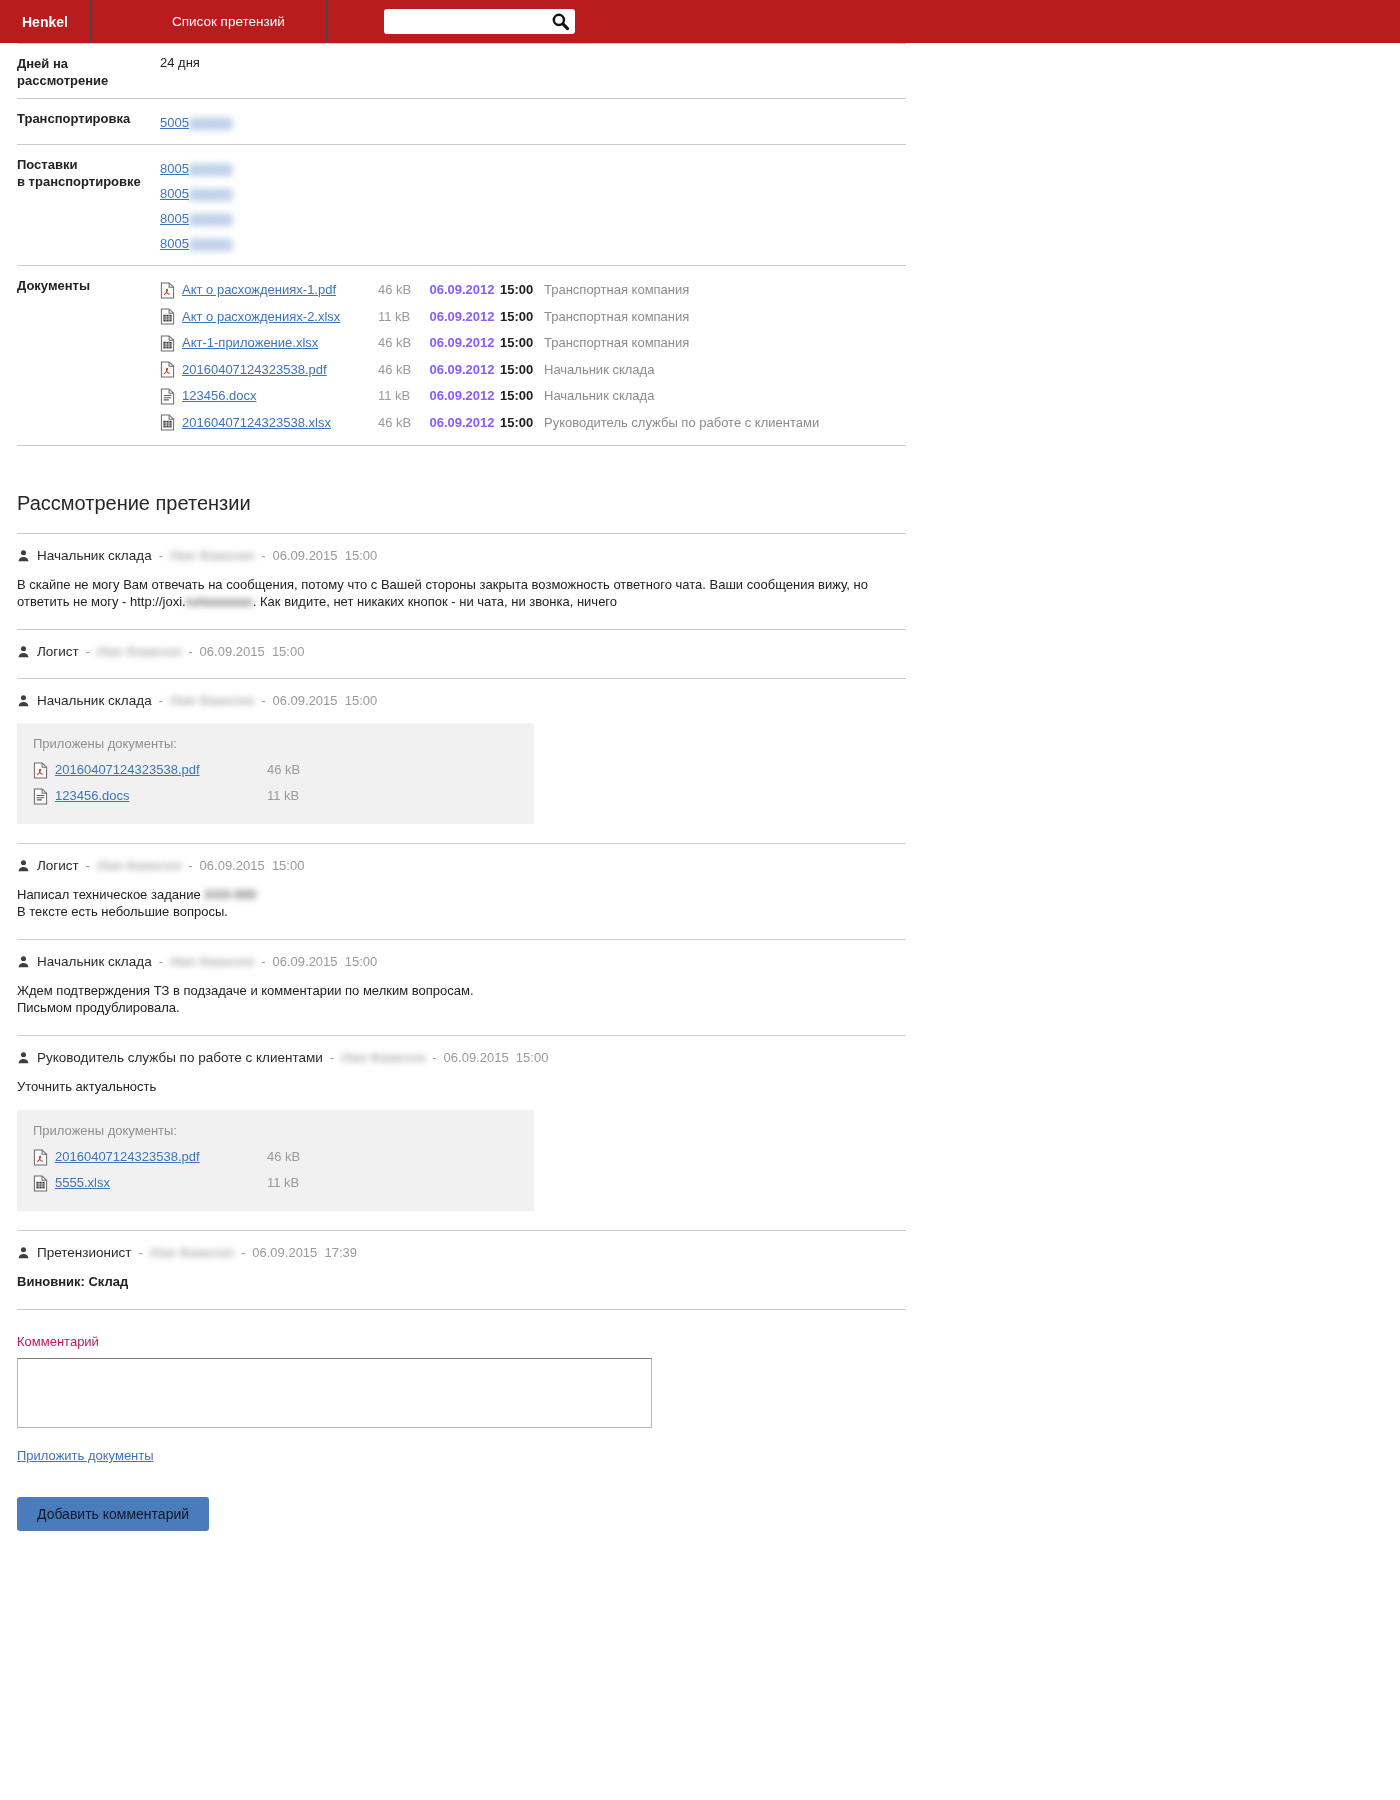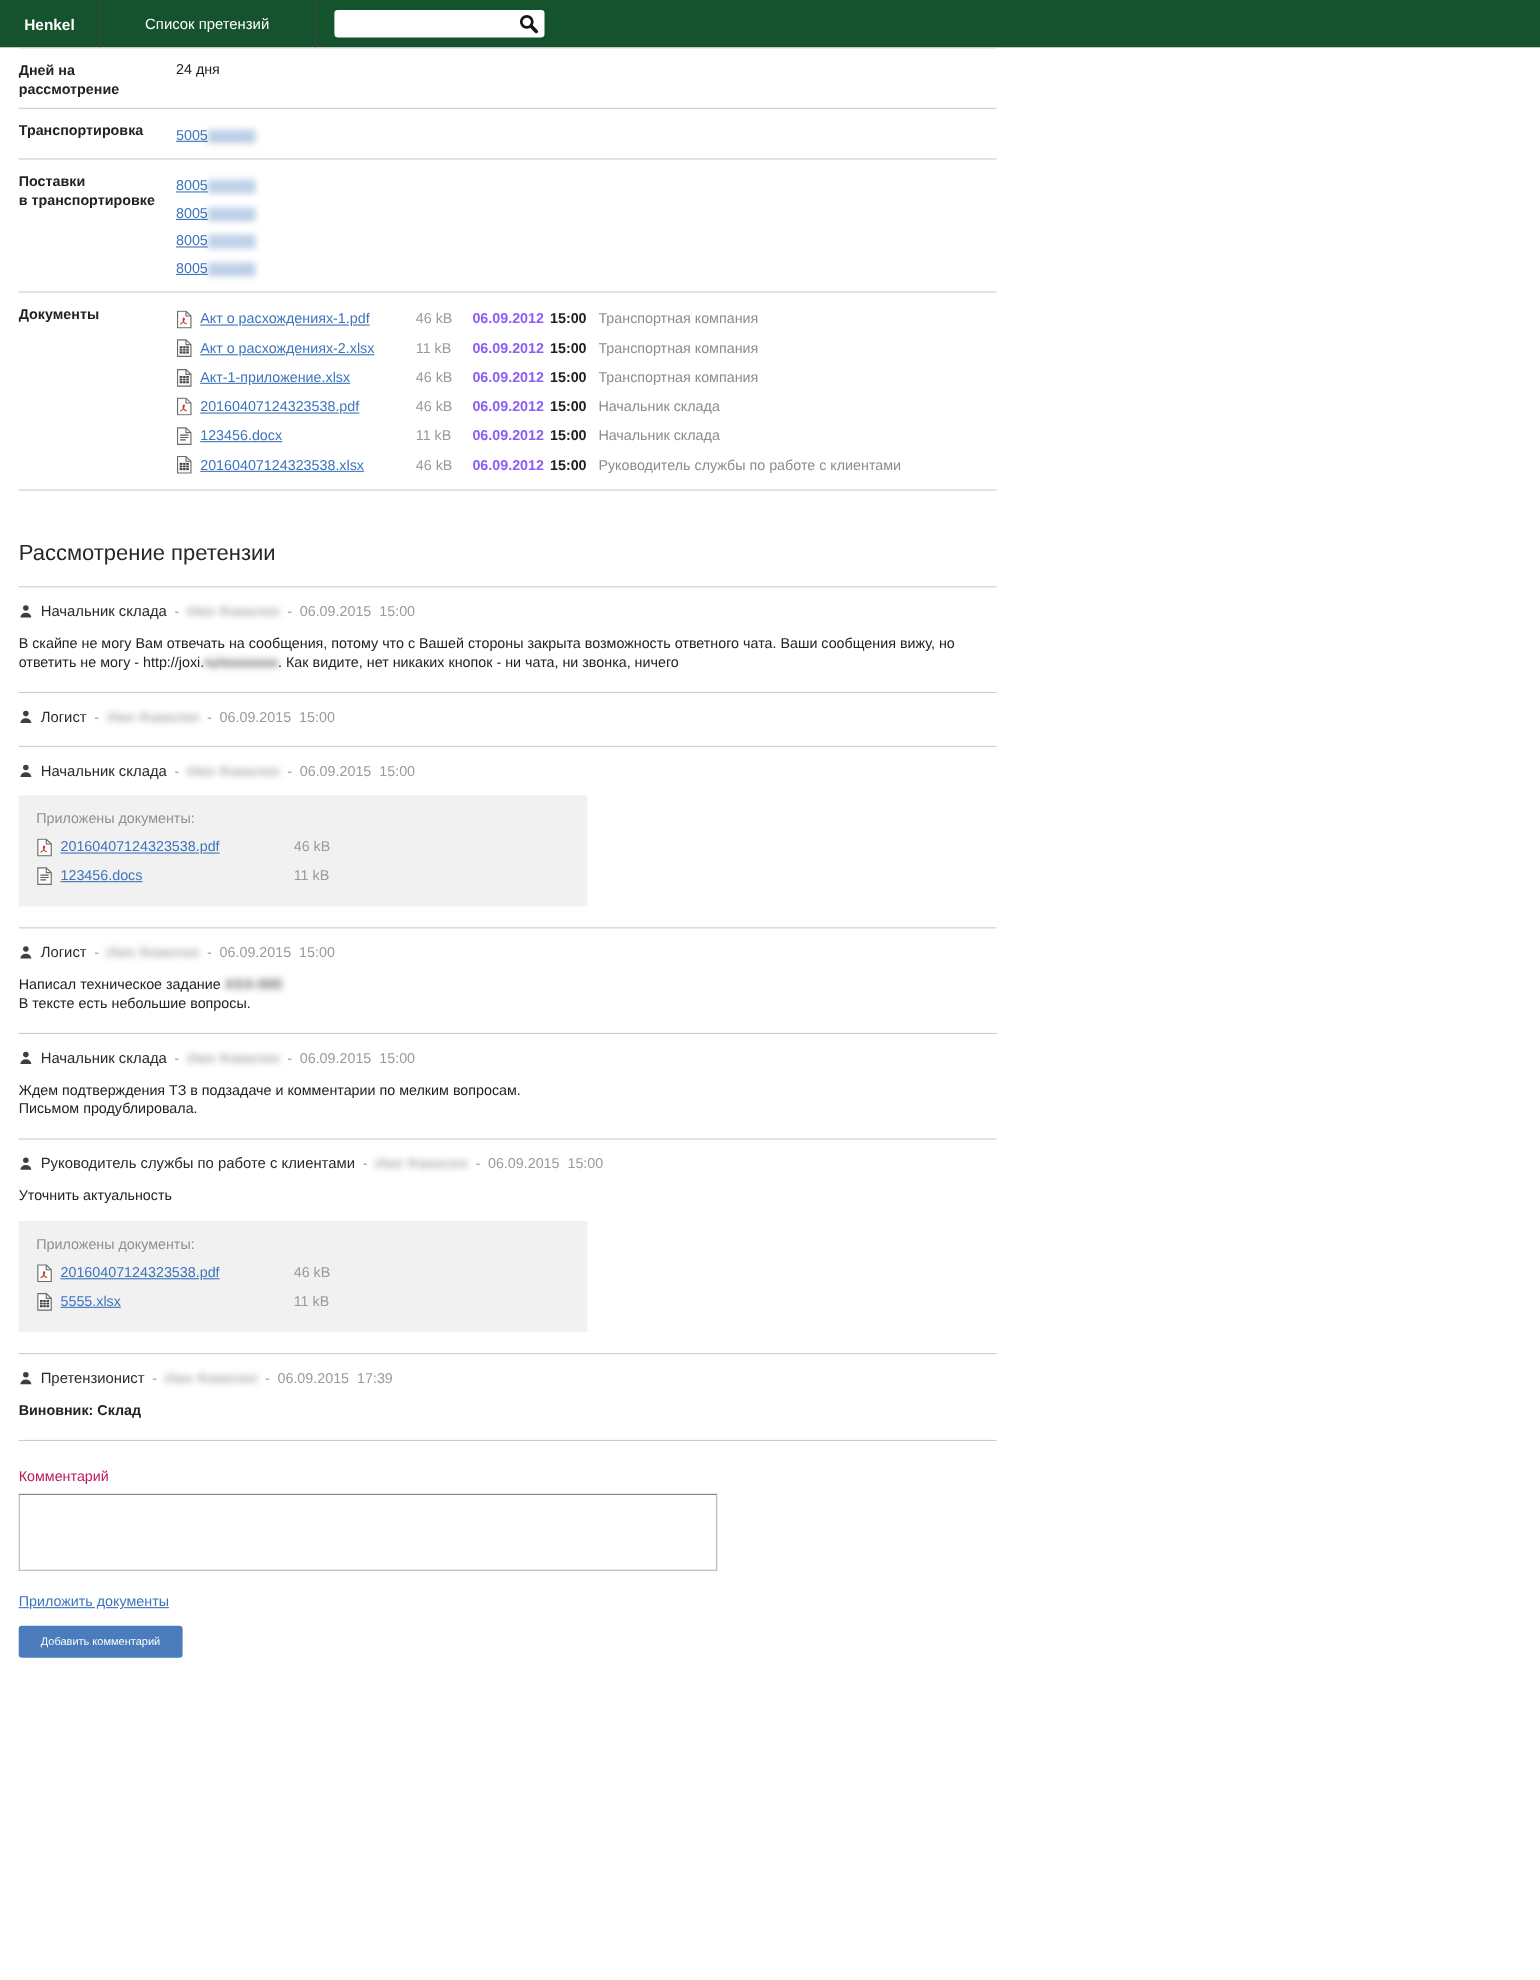--- a/index.html
+++ b/index.html
@@ -3,21 +3,21 @@
 <meta charset="utf-8">
 <style>
   * { box-sizing: border-box; margin: 0; padding: 0; }
   html,body { background:#fff; }
   body {
     font-family: "Liberation Sans", "DejaVu Sans", sans-serif;
     font-size: 13px; color:#222;
     width:1400px; min-height:1800px; margin:0 auto;
   }
   
-  .topbar{ height:43px; background:#14532d; display:flex; align-items:stretch; }
+  .topbar{ height:43px; background:#b91c1c; display:flex; align-items:stretch;gap:40px; }
   .brand{ color:#fff; font-weight:bold; font-size:14px; display:flex; align-items:center;
           padding:0 22px; border-right:1px solid #454545; cursor:pointer; }
   .menu-item{ color:#fff; font-size:13.5px; display:flex; align-items:center;
           padding:0 41px; border-right:1px solid #454545; cursor:pointer; }
   .search-wrap{ position:relative; margin:9px 0 0 17px; }
   .search-input{ width:191px; height:25px; border:none; border-radius:3px; background:#fff;
           padding:0 30px 0 10px; font-size:13px; outline:none; }
   .search-btn{ position:absolute; right:2px; top:2px; width:24px; height:21px; border:none;
           background:transparent; cursor:pointer; display:flex; align-items:center; justify-content:center; }
   
@@ -58,22 +58,22 @@
   .attach-box{ background:#f1f1f1; width:517px; margin-top:15px; padding:13px 16px 15px; }
   .attach-label{ color:#909090; margin-bottom:6px; }
   .attach-row{ display:grid; grid-template-columns:22px 212px auto; align-items:center; line-height:26px; }
   .attach-size{ color:#9a9a9a; }
   
   .form{ margin-top:24px; }
   .form label{ display:block; color:#be185d; margin-bottom:9px; }
   .form textarea{ width:635px; height:70px; border:1px solid #b5b5b5; border-top-color:#7d7d7d;
                   resize:none; font-family:"Liberation Sans", sans-serif; font-size:13px; padding:6px; outline:none; }
   .attach-link{ display:inline-block; margin-top:17px; }
-  .submit{ display:block; margin-top:15px; background:#4a7cbb; color:#ffffff; border:none; border-radius:3px;
-           font-family:"Liberation Sans", sans-serif; font-size:10px; padding:9px 20px; cursor:pointer; }
+  .submit{ display:block; margin-top:34px; background:#4a7cbb; color:#0f172a; border:none; border-radius:3px;
+           font-family:"Liberation Sans", sans-serif; font-size:14px; padding:9px 20px; cursor:pointer; }
 </style>
 </head>
 <body>
 
 <header class="topbar">
   <div class="brand">Henkel</div>
   <div class="menu-item">Список претензий</div>
   <div class="search-wrap">
     <input class="search-input" type="text" placeholder="" style="">
     <button class="search-btn">

